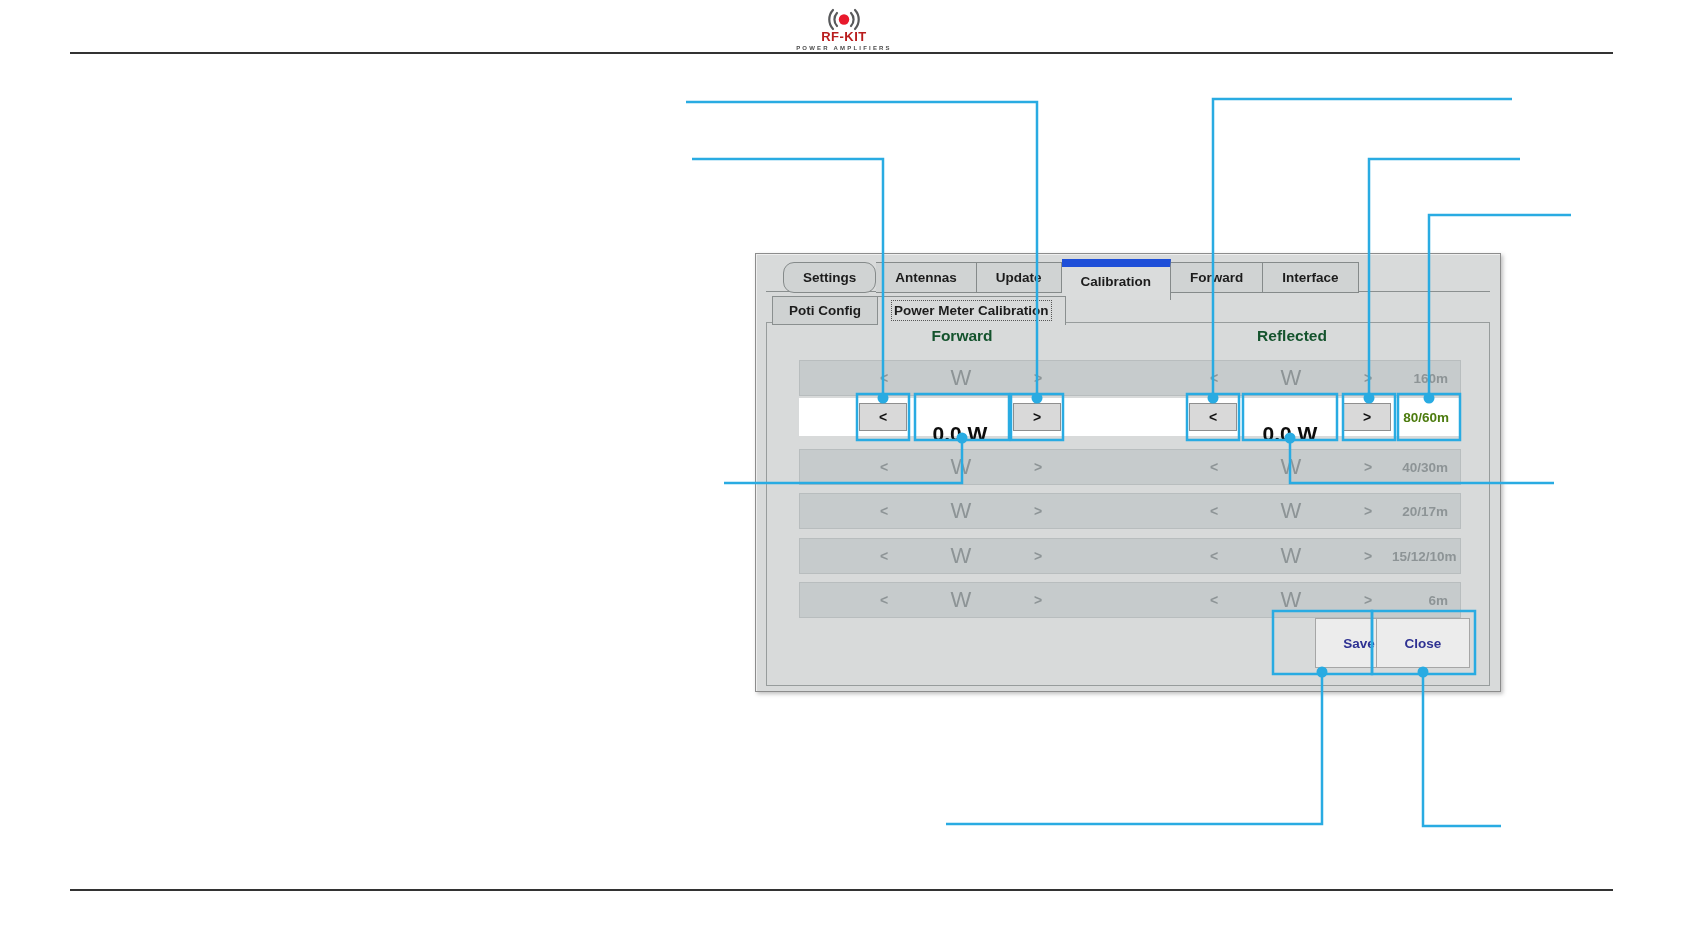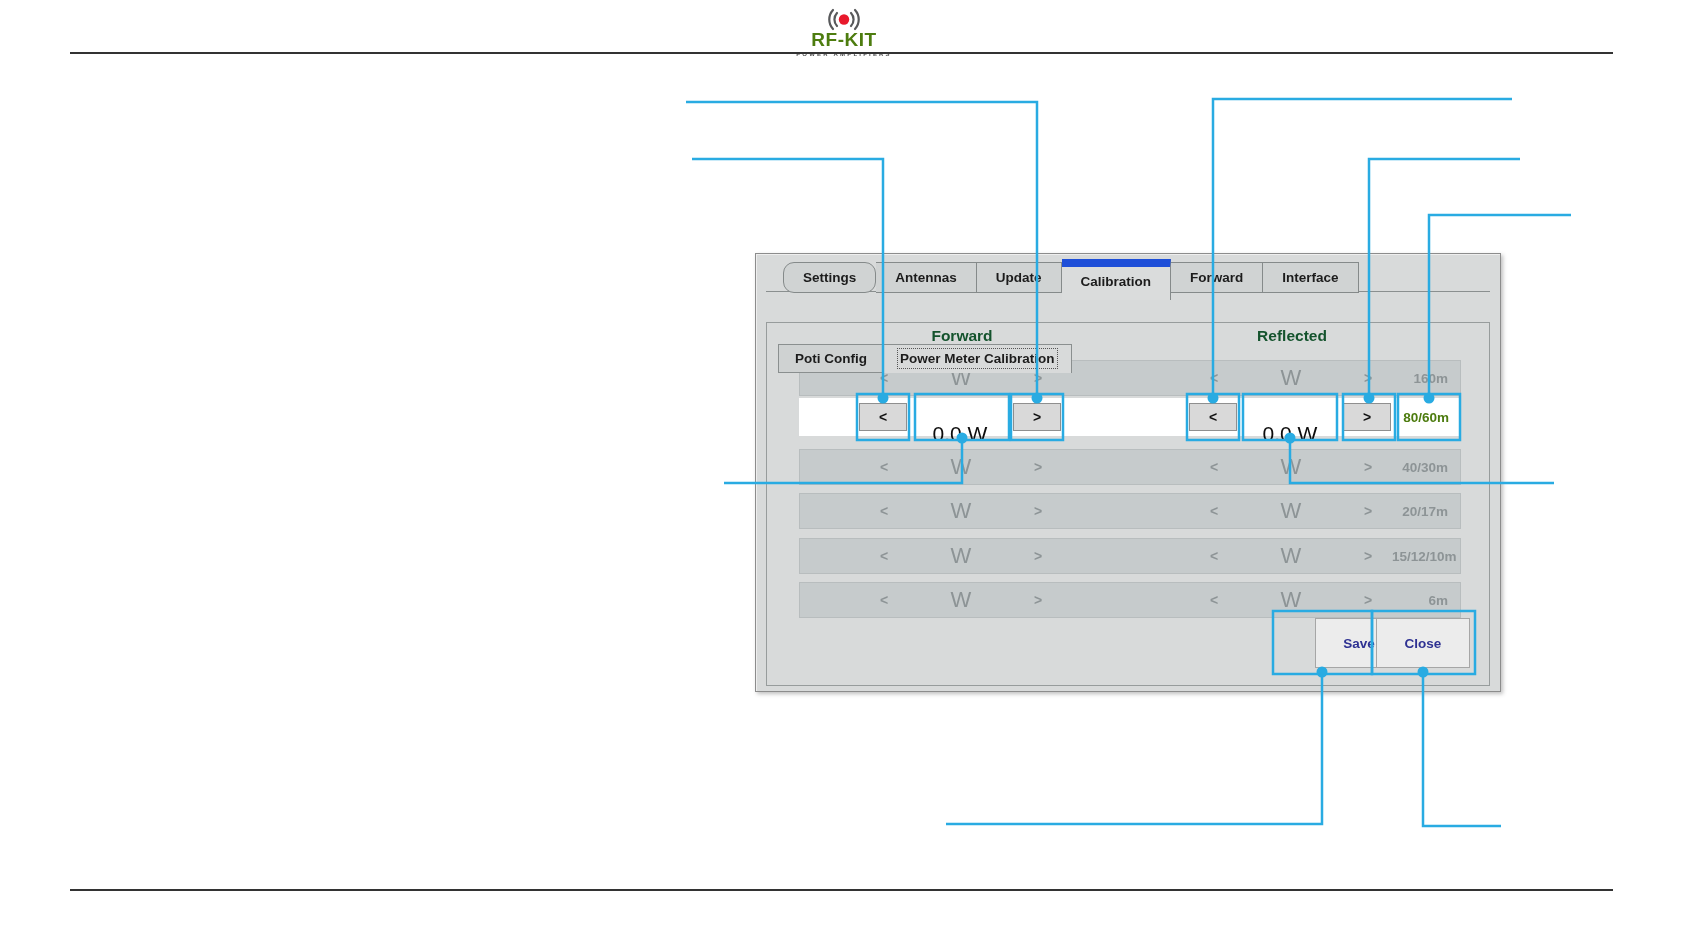--- a/index.html
+++ b/index.html
@@ -2,39 +2,39 @@
 <html style="--callout: #29abe2; --navy: #2e3192;"><head>
 <meta charset="utf-8">
 <style>
   html,body{margin:0;padding:0;background:#ffffff;}
   .page{position:relative;width:1684px;height:947px;background:#ffffff;
         font-family:"Liberation Sans",sans-serif;overflow:hidden;}
 
   
   .logo{position:absolute;left:796px;top:6px;width:96px;text-align:center;line-height:1;}
   .logo .icon{display:block;margin:0 auto;}
-  .logo .brand{display:block;font-size:19px;font-weight:800;color:#4d7c0f;letter-spacing:.5px;margin-top:-2px;}
+  .logo .brand{display:block;font-size:13px;font-weight:800;color:#b91c1c;letter-spacing:.5px;margin-top:-2px;}
   .logo .tagline{display:block;font-size:6px;font-weight:700;color:#4a4a4a;letter-spacing:2.2px;margin-top:2px;}
   .rule{position:absolute;left:70px;width:1543px;border-top:2px solid #333333;}
   .rule.top{top:52px;}
   .rule.bottom{top:889px;}
 
   
   .dialog{position:absolute;left:755px;top:253px;width:744px;height:437px;
           background:#d8dada;border:1px solid #8c8c8c;
           box-shadow:2px 2px 4px rgba(0,0,0,.25), inset 1px 1px 0 #eeeeee;}
   .tab-bar{position:absolute;left:27px;top:8px;display:flex;height:29px;z-index:3;}
   .tab{height:29px;line-height:29px;padding:0 19px;font-size:13.5px;font-weight:700;color:#1c1c1c;
        background:#d0d3d3;border:1px solid #858a8a;border-left:none;text-align:center;}
   .tab:first-child{border-left:1px solid #858a8a;border-radius:11px;}
   .tab.active{background:#dadcdc;border-top:8px solid #1d4ed8;border-bottom:none;height:33px;margin-top:-3px;
               position:relative;z-index:4;}
   .tab-underline{position:absolute;left:10px;right:10px;top:37px;border-top:1px solid #8a8f8f;z-index:1;}
 
-  .subtab-bar{position:absolute;left:22px;top:42px;display:flex;height:27px;z-index:3;margin-top:48px;}
+  .subtab-bar{position:absolute;left:16px;top:42px;display:flex;height:27px;z-index:3;}
   .subtab{height:27px;line-height:27px;padding:0 16px;font-size:13.5px;font-weight:700;color:#1c1c1c;
           background:#cfd2d2;border:1px solid #8a8f8f;border-left:none;}
   .subtab:first-child{border-left:1px solid #8a8f8f;}
   .subtab.active{background:#d8dada;border-bottom:none;height:28px;}
   .subtab.active .focus{outline:1px dotted #555;outline-offset:2px;}
 
   .content-frame{position:absolute;left:10px;top:68px;width:722px;height:362px;
                  border:1px solid #979c9c;background:#d8dada;z-index:0;}
 
   .col-header{position:absolute;top:73px;width:140px;text-align:center;
@@ -48,21 +48,21 @@
   .band-row.active{height:38px;background:#ffffff;color:#101010;}
   .sp1{width:60px;flex:none;}
   .spmid{width:128px;flex:none;}
   .gap{width:8px;flex:none;}
   .step-btn{width:48px;flex:none;text-align:center;font-size:14px;font-weight:700;}
   .band-row.active .step-btn{height:28px;line-height:26px;background:#d9d9d9;border:1px solid #8f8f8f;
                              box-sizing:border-box;cursor:pointer;}
   .band-row.disabled .step-btn{color:#8d9496;}
   .val{width:90px;flex:none;text-align:center;}
   .band-row.disabled .val{font-size:22px;color:#8d9496;}
-  .band-row.active .val{font-size:21px;font-weight:400;color:#0d0d0d;margin-top:33px;}
+  .band-row.active .val{font-size:21px;font-weight:700;color:#0d0d0d;margin-top:33px;}
   .band-label{flex:1;text-align:right;padding-right:12px;font-size:13.5px;font-weight:700;}
   .band-row.disabled .band-label{color:#8d9496;}
   .band-row.active .band-label{color:#4d7c0f;}
 
   
   .footer-btn{position:absolute;height:50px;background:#ececec;border:1px solid #a6a6a6;
               font-family:"Liberation Sans",sans-serif;font-size:13.5px;font-weight:700;
               color:var(--navy,#2e3192);z-index:2;cursor:pointer;}
   .footer-btn.save{left:523px;top:364px;width:88px;margin-left:36px;}
   .footer-btn.close{left:620px;top:364px;width:94px;}

